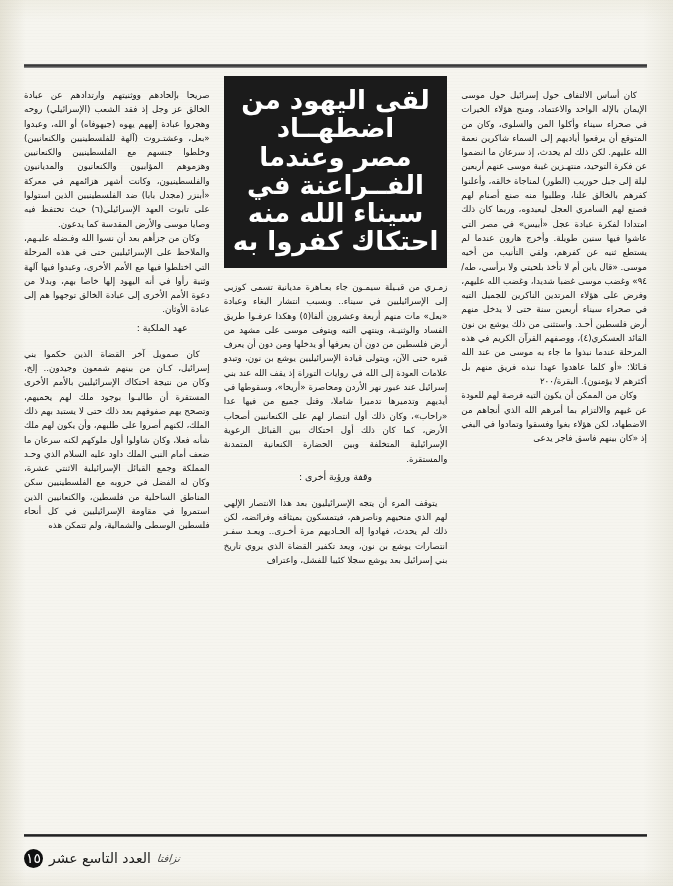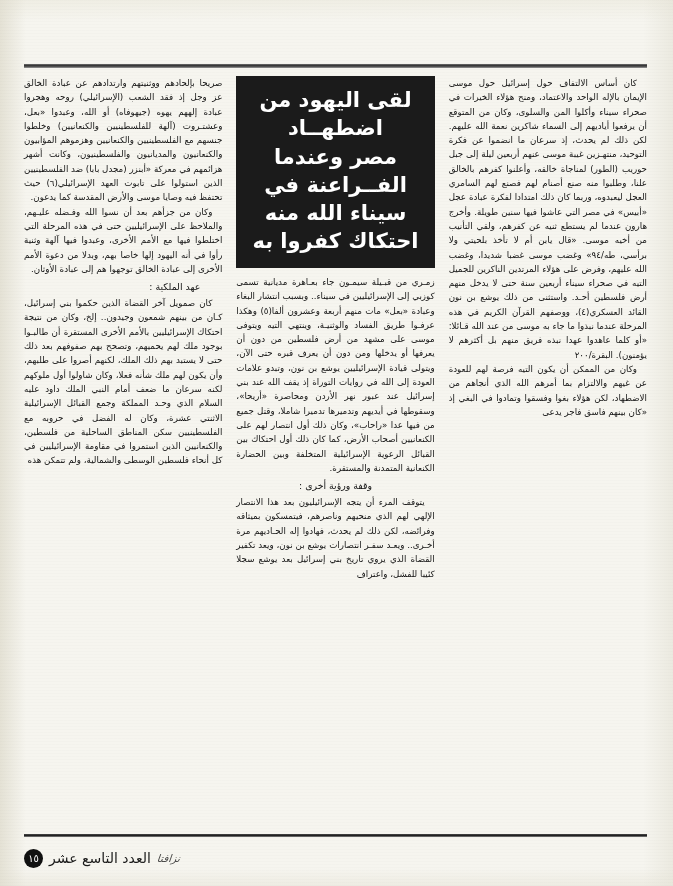--- a/index.html
+++ b/index.html
@@ -55,45 +55,44 @@
     font-size:8.7px;
     line-height:14.3px;
     color:#131313;
     text-align:justify;
     text-justify:inter-word;
     font-family:"DejaVu Sans",sans-serif;
     letter-spacing:0px;
   }
   .col.mid{ padding-top:0; }
   .col p{
-    margin:0 0 0 0;
+    margin:12px 0 0 0;
     text-align:justify;
     text-indent:10px;
   }
   .col p.noindent{ text-indent:0; }
   .col p + p{ margin-top:0px; }
 
   
   .headline{
     background:#1b1b1b;
     color:#ffffff;
     margin:0 0 7px 0;
     padding:12px 9px 13px 9px;
-    font-size:21px;
+    font-size:26px;
     line-height:25.5px;
     font-weight:bold;
     text-align:center;
     letter-spacing:0px;
     font-family:"DejaVu Sans",sans-serif;
     height:192px;
     box-sizing:border-box;
     display:flex;
     flex-direction:column;
     justify-content:space-between;
-    align-items:center;
   }
   .headline .hl{ display:block; white-space:nowrap; }
 
   
   .subhead{
     font-weight:normal;
     font-size:9.4px;
     line-height:15px;
     color:#111;
     text-align:center;
@@ -109,21 +108,21 @@
     left:24px;top:843px;
     height:30px;
     display:flex;
     flex-direction:row-reverse;
     align-items:center;
     gap:6px;
   }
   .pagenum{
     width:19px;height:19px;border-radius:50%;
     background:#111;color:#fff;
-    font-size:10px;line-height:19px;
+    font-size:14px;line-height:19px;
     text-align:center;
     font-family:"DejaVu Sans",sans-serif;
   }
   .issue{
     font-size:14px;color:#1a1a1a;
     font-family:"DejaVu Sans",sans-serif;
     white-space:nowrap;
   }
   .logo{
     font-size:10.5px;

